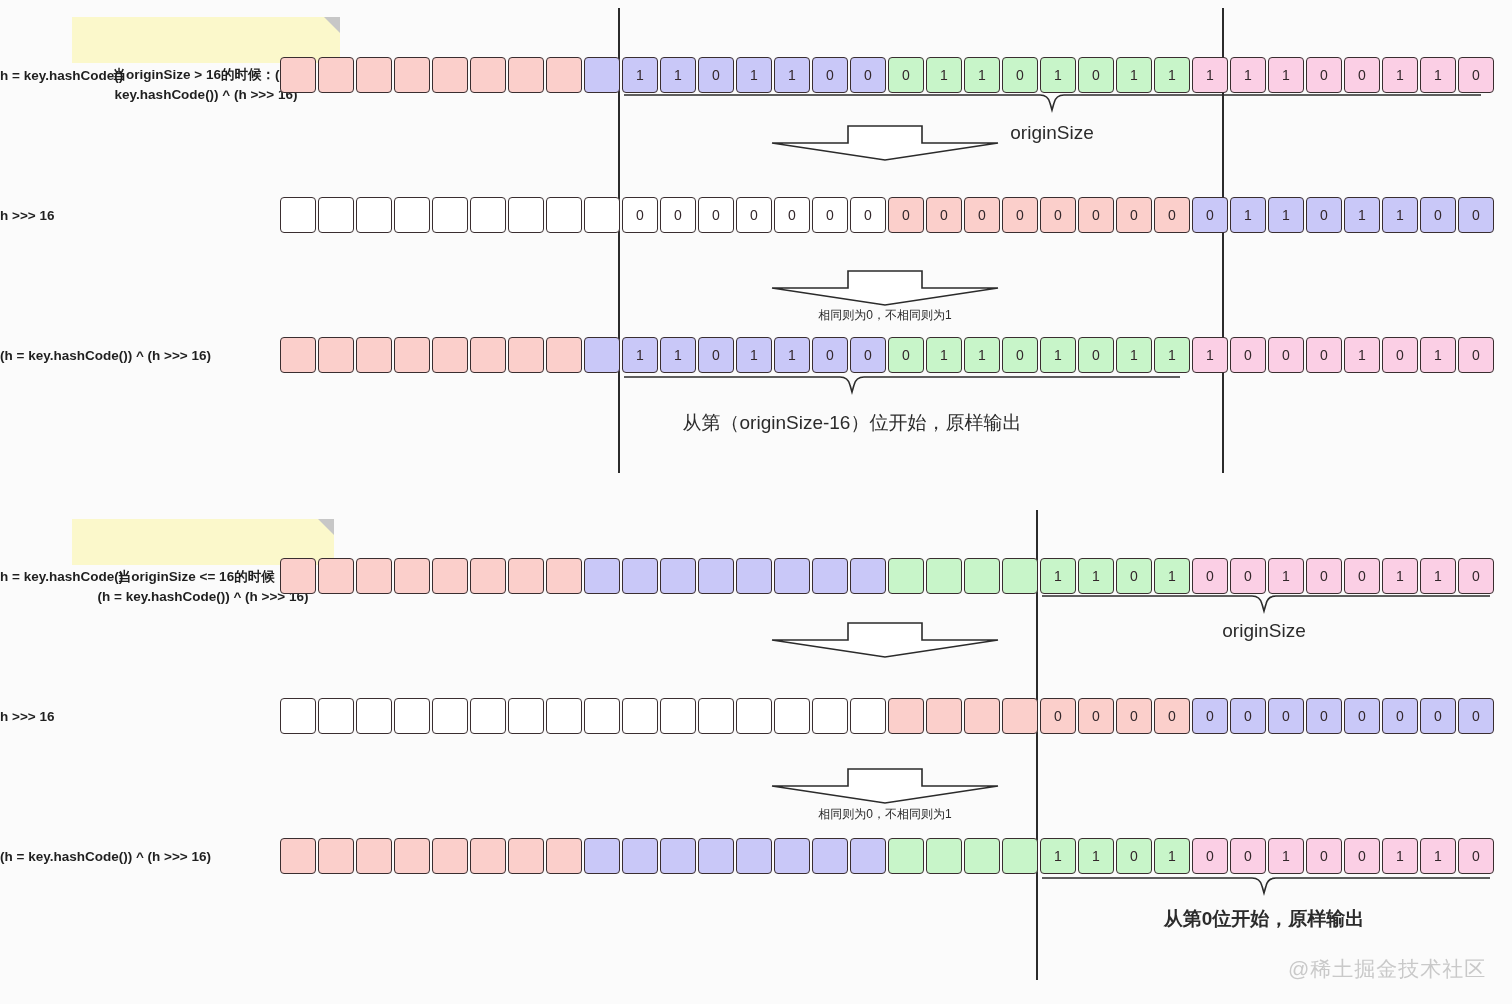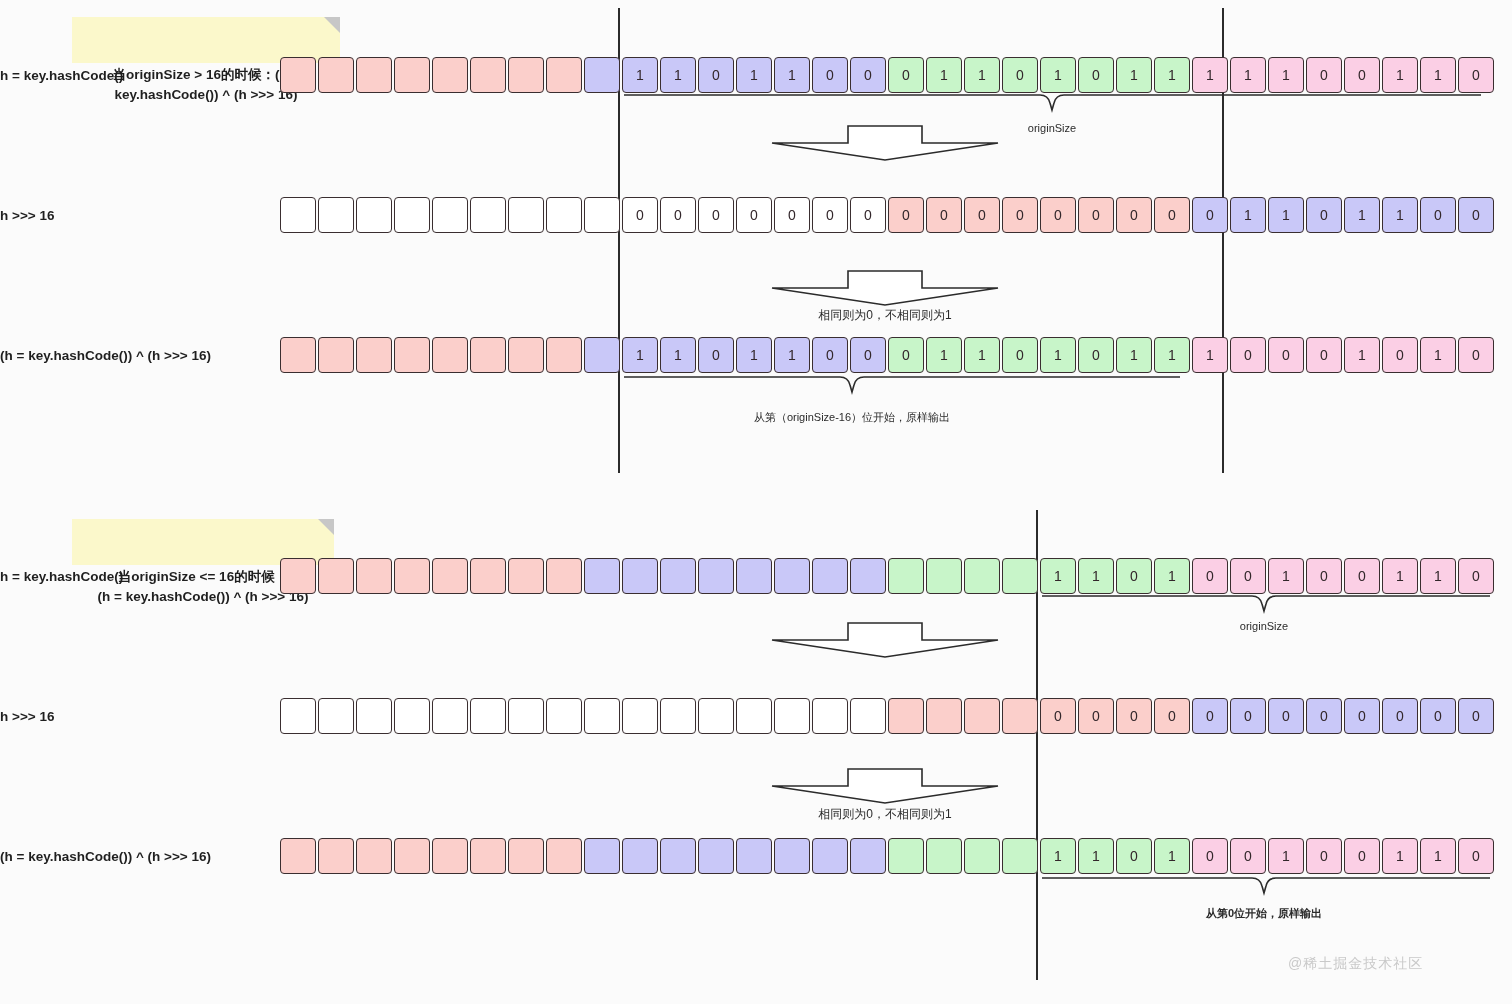--- a/index.html
+++ b/index.html
@@ -63,33 +63,33 @@
   .c-green{background:#c8f5c9;}
   .c-magenta{background:#fbcfe5;}
   .c-white{background:#ffffff;}
 
   
   .vline{position:absolute;width:2px;background:#2b2b2b;}
 
   
   .anno{
     position:absolute;
-    font-size:11px;
+    font-size:19px;
     color:#2b2b2b;
     white-space:nowrap;
     transform:translateX(-50%);
   }
 
   
   .ovl{position:absolute;left:0;top:0;pointer-events:none;}
 
   
   .watermark{
     position:absolute;
-    font-size:14px;
+    font-size:21px;
     color:#c9c9c9;
     letter-spacing:1px;
     white-space:nowrap;
   }
 </style>
 </head>
 <body>
 
 <div class="canvas">
 

